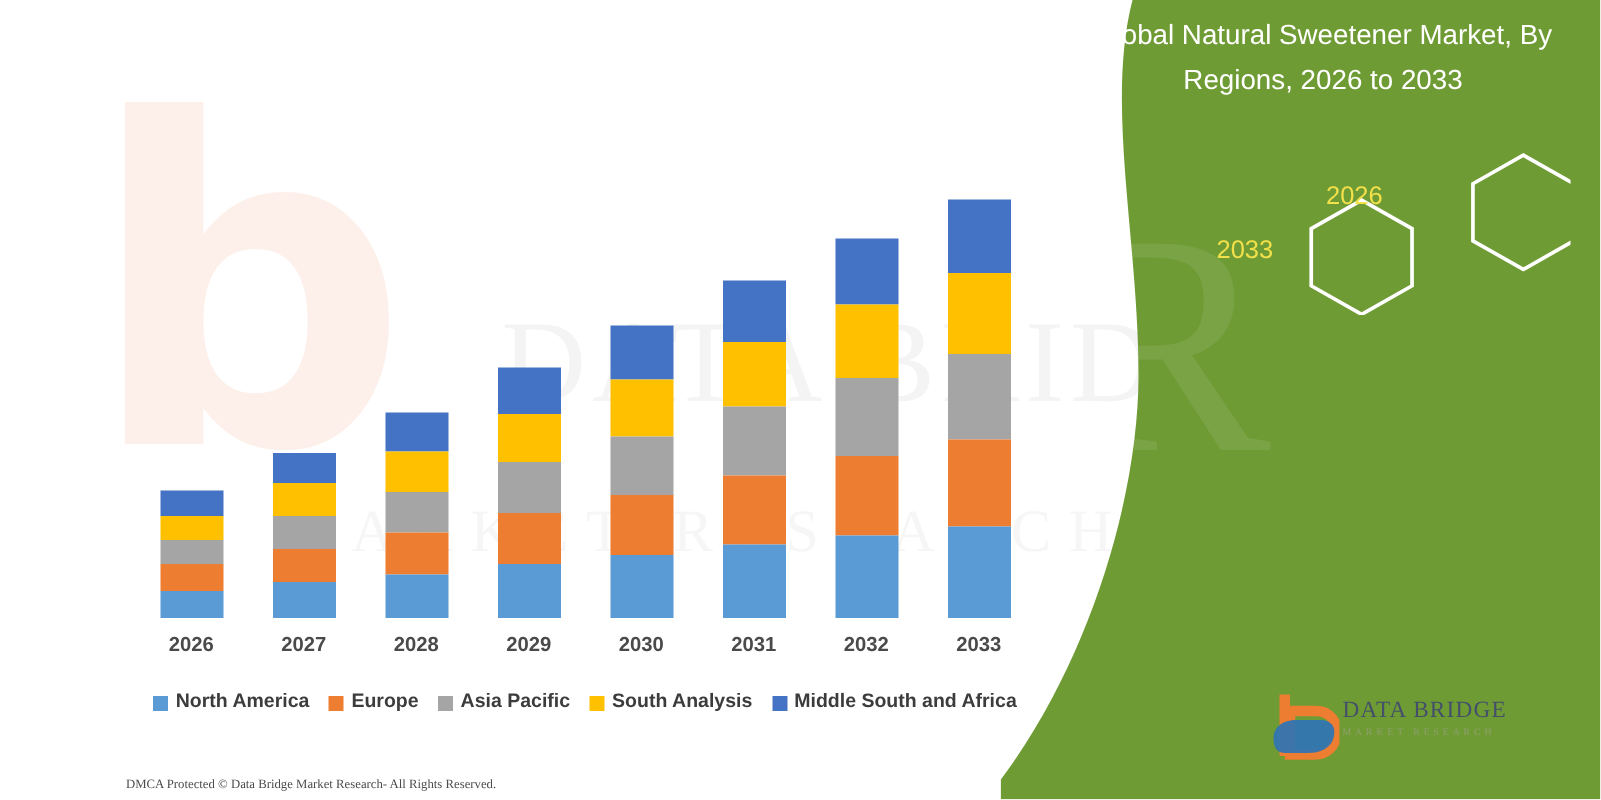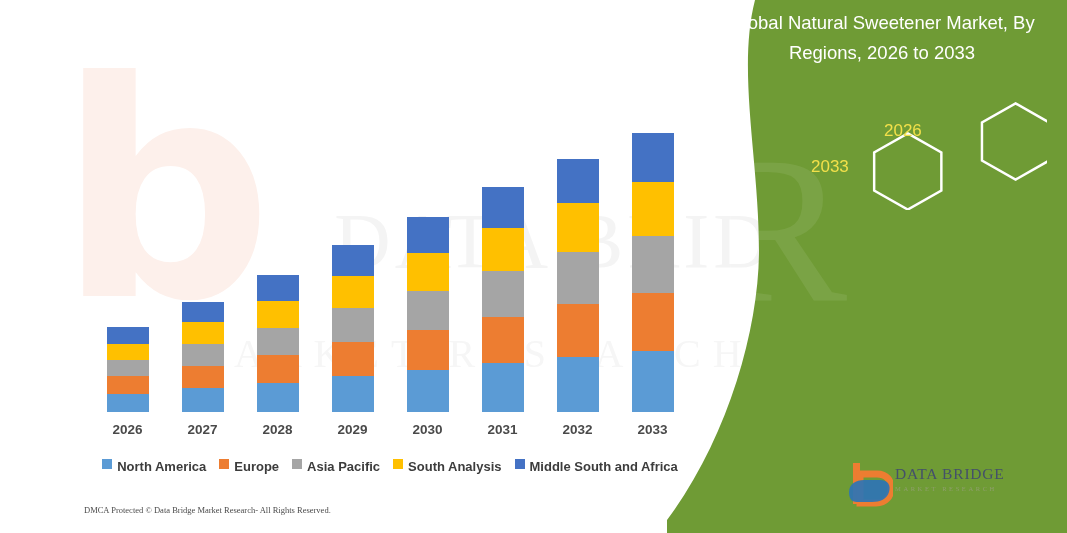--- a/index.html
+++ b/index.html
@@ -48,27 +48,27 @@
     position:absolute;left:90px;top:418px;width:600px;height:22px;
     display:flex;justify-content:space-around;align-items:center;
   }
   .axis-labels span{width:62px;text-align:center;font-size:13.5px;font-weight:700;color:#4a4a4a;}
 
   
   .legend{
     position:absolute;left:90px;top:455px;width:600px;height:22px;
     display:flex;justify-content:center;align-items:center;gap:13px;
   }
-  .legend-item{display:flex;align-items:flex-start;gap:5px;}
+  .legend-item{display:flex;align-items:flex-end;gap:5px;}
   .legend-swatch{width:10px;height:10px;display:block;}
   .legend-label{font-size:13px;font-weight:700;color:#3c3c3c;white-space:nowrap;}
 
   
   .footer{position:absolute;left:0;top:505px;width:790px;height:22px;}
-  .footer-left{position:absolute;left:84px;top:0;font-size:8.5px;color:#4b4b4b;
+  .footer-left{position:absolute;left:84px;top:12px;font-size:8.5px;color:#4b4b4b;
     font-family:"Liberation Serif", serif;white-space:nowrap;}
   .footer-right{position:absolute;left:400px;top:0;font-size:8.5px;color:#4b4b4b;
     font-family:"Liberation Serif", serif;white-space:nowrap;}
 
   
   .green-panel{position:absolute;right:0;top:0;width:400px;height:533px;overflow:hidden;}
   .green-svg{position:absolute;left:0;top:0;}
   .green-inner{position:absolute;left:0;top:0;width:400px;height:529px;}
   .panel-title{
     position:absolute;left:40px;top:8px;width:350px;text-align:center;

